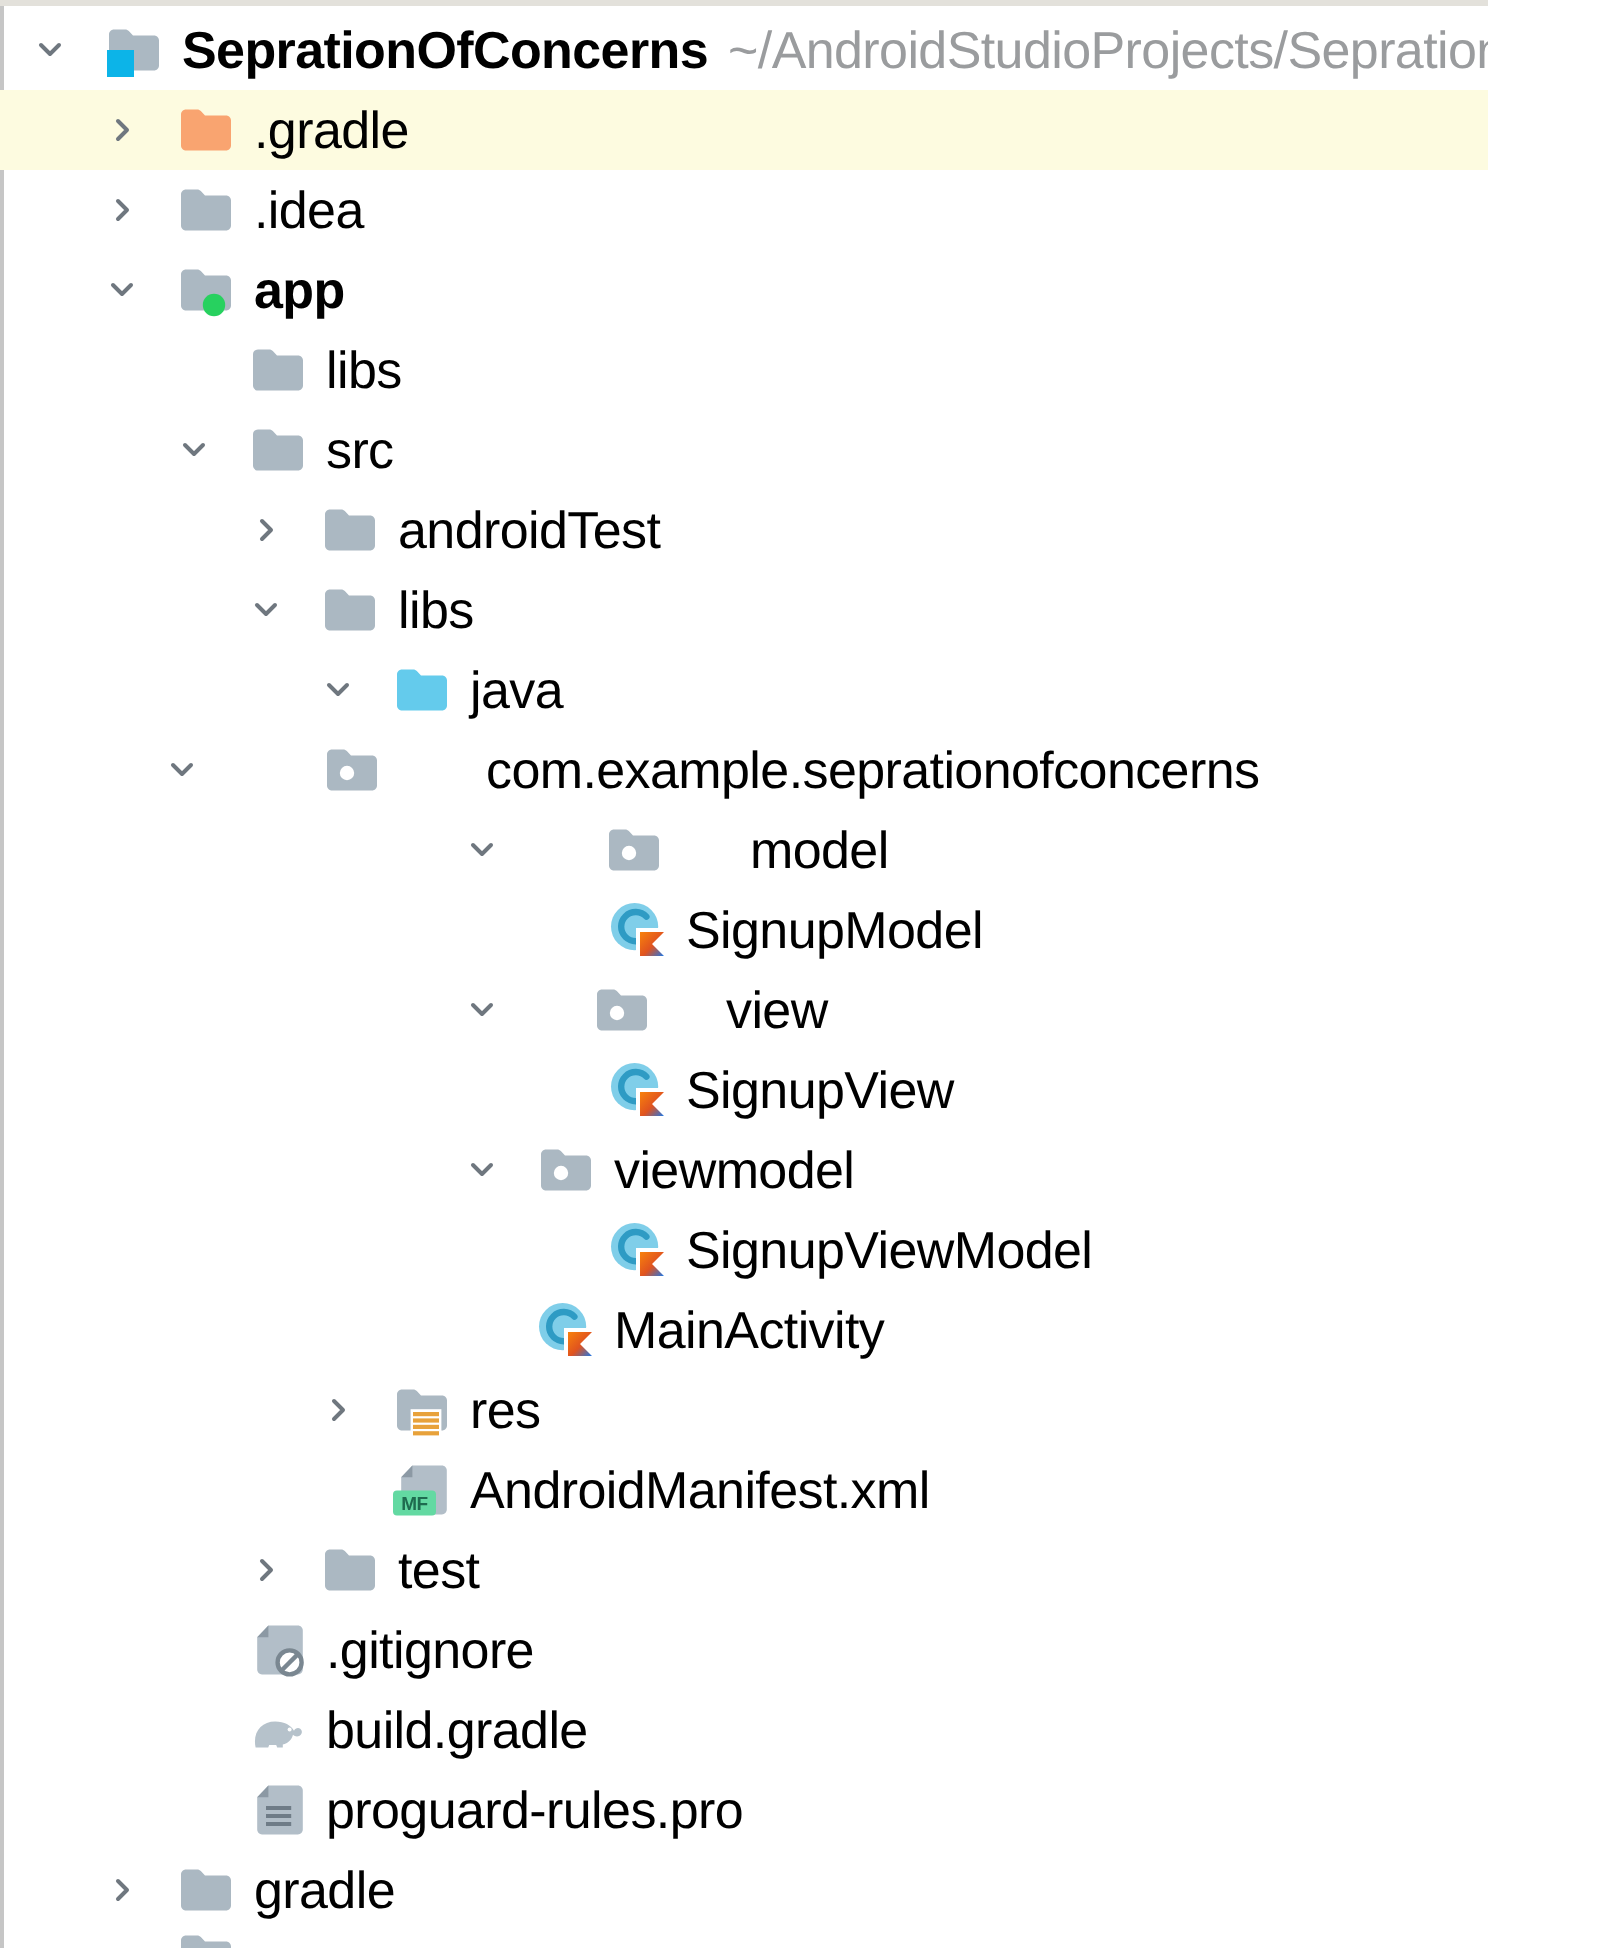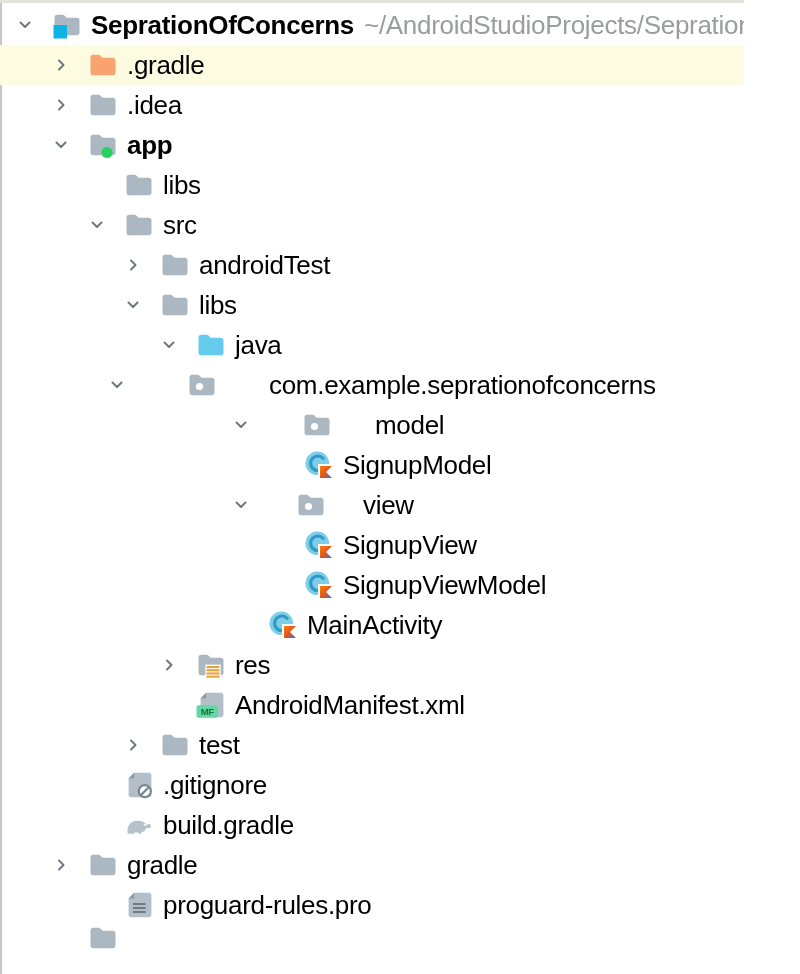--- a/index.html
+++ b/index.html
@@ -143,21 +143,21 @@
             <path d="M3.5 5.5 L8 10 L12.5 5.5" fill="none" stroke="#6F777F" stroke-width="2" stroke-linecap="round" stroke-linejoin="round"></path>
           </svg>
         </span>
         <span class="icon">
           <svg viewBox="0 0 30 30" width="30" height="30">
             <path d="M2.5 7.2C2.5 5.8 3.6 4.7 5 4.7h5.6c.7 0 1.4.3 1.8.8l2.1 2.3H25c1.4 0 2.5 1.1 2.5 2.5v12.5c0 1.4-1.1 2.5-2.5 2.5H5c-1.4 0-2.5-1.1-2.5-2.5V7.2z" fill="#64CBEC"></path>
           </svg>
         </span>
         <span class="label">java</span>
       </div>
-      <div class="row" style="padding-left: 105px; gap: 43px;">
+      <div class="row" style="padding-left: 79px; gap: 43px;">
         <span class="chevron">
           <svg width="16" height="16" viewBox="0 0 16 16">
             <path d="M3.5 5.5 L8 10 L12.5 5.5" fill="none" stroke="#6F777F" stroke-width="2" stroke-linecap="round" stroke-linejoin="round"></path>
           </svg>
         </span>
         <span class="icon">
           <svg viewBox="0 0 30 30" width="30" height="30">
             <path d="M2.5 7.2C2.5 5.8 3.6 4.7 5 4.7h5.6c.7 0 1.4.3 1.8.8l2.1 2.3H25c1.4 0 2.5 1.1 2.5 2.5v12.5c0 1.4-1.1 2.5-2.5 2.5H5c-1.4 0-2.5-1.1-2.5-2.5V7.2z" fill="#ABB8C2"></path>
             <circle cx="12.5" cy="16.5" r="3.6" fill="#FFFFFF"></circle>
           </svg>
@@ -223,20 +223,34 @@
               </linearGradient>
             </defs>
             <circle cx="13.3" cy="13.3" r="11.8" fill="#7FCEE9"></circle>
             <path d="M19.2 8.3 A7.3 7.3 0 1 0 19.2 18.3" fill="none" stroke="#2E9BC4" stroke-width="3.2" stroke-linecap="round"></path>
             <rect x="14" y="14" width="15" height="15" fill="#fff"></rect>
             <polygon points="16,16 28,16 22,22 28,28 16,28" fill="url(#kg13)"></polygon>
           </svg>
         </span>
         <span class="label">SignupView</span>
       </div>
+      <div class="row" style="padding-left: 229px;">
+        <span class="chevron">
+          <svg width="16" height="16" viewBox="0 0 16 16">
+            <path d="M3.5 5.5 L8 10 L12.5 5.5" fill="none" stroke="#6F777F" stroke-width="2" stroke-linecap="round" stroke-linejoin="round"></path>
+          </svg>
+        </span>
+        <span class="icon">
+          <svg viewBox="0 0 30 30" width="30" height="30">
+            <path d="M2.5 7.2C2.5 5.8 3.6 4.7 5 4.7h5.6c.7 0 1.4.3 1.8.8l2.1 2.3H25c1.4 0 2.5 1.1 2.5 2.5v12.5c0 1.4-1.1 2.5-2.5 2.5H5c-1.4 0-2.5-1.1-2.5-2.5V7.2z" fill="#ABB8C2"></path>
+            <circle cx="12.5" cy="16.5" r="3.6" fill="#FFFFFF"></circle>
+          </svg>
+        </span>
+        <span class="label">viewmodel</span>
+      </div>
       <div class="row" style="padding-left: 265px;">
         <span class="chevron"></span>
         <span class="icon">
           <svg viewBox="0 0 30 30" width="30" height="30">
             <defs>
               <linearGradient id="kg15" x1="16" y1="16" x2="28" y2="28" gradientUnits="userSpaceOnUse">
                 <stop offset="0" stop-color="#F8820C"></stop>
                 <stop offset="0.55" stop-color="#E0531F"></stop>
                 <stop offset="1" stop-color="#1E78E8"></stop>
               </linearGradient>
@@ -326,46 +340,46 @@
       <div class="row" style="padding-left: 85px;">
         <span class="chevron"></span>
         <span class="icon">
           <svg viewBox="0 0 30 30" width="30" height="30">
             <path d="M3.8 23.8 C2.2 16.2 6.6 10.8 13.6 10.8 C18.2 10.8 21.5 12.7 23 15.4 C23.6 14.1 25.1 13.6 26.1 14.4 C27.3 15.3 27.2 17.1 25.8 17.9 C24.7 18.5 23.4 18.3 22.5 17.4 C21.9 19.9 20 21.7 17.4 22.3 L17.4 23.8 L14.6 23.8 L14.1 22.5 L10.6 22.5 L10.1 23.8 Z" fill="#B6C2CB"></path>
             <circle cx="20.8" cy="14.8" r="1" fill="#fff"></circle>
           </svg>
         </span>
         <span class="label">build.gradle</span>
       </div>
-      <div class="row" style="padding-left: 49px;">
-        <span class="chevron">
-          <svg width="16" height="16" viewBox="0 0 16 16">
-            <path d="M6 3.5 L10.5 8 L6 12.5" fill="none" stroke="#6F777F" stroke-width="2" stroke-linecap="round" stroke-linejoin="round"></path>
-          </svg>
-        </span>
-        <span class="icon">
-          <svg viewBox="0 0 30 30" width="30" height="30">
-            <path d="M2.5 7.2C2.5 5.8 3.6 4.7 5 4.7h5.6c.7 0 1.4.3 1.8.8l2.1 2.3H25c1.4 0 2.5 1.1 2.5 2.5v12.5c0 1.4-1.1 2.5-2.5 2.5H5c-1.4 0-2.5-1.1-2.5-2.5V7.2z" fill="#ABB8C2"></path>
-          </svg>
-        </span>
-        <span class="label">gradle</span>
-      </div>
       <div class="row" style="padding-left: 85px;">
         <span class="chevron"></span>
         <span class="icon">
           <svg viewBox="0 0 30 30" width="30" height="30">
             <path d="M10.2 2.8H25c1.3 0 2.4 1.1 2.4 2.4v19.6c0 1.3-1.1 2.4-2.4 2.4H7c-1.3 0-2.4-1.1-2.4-2.4V8.6l5.6-5.8z" fill="#B2BEC8"></path>
             <path d="M10.2 2.8v5.8H4.6l5.6-5.8z" fill="#8C99A4"></path>
             <rect x="9" y="13" width="12.6" height="2" fill="#6F7C87"></rect>
             <rect x="9" y="17" width="12.6" height="2" fill="#6F7C87"></rect>
             <rect x="9" y="21" width="12.6" height="2" fill="#6F7C87"></rect>
           </svg>
         </span>
         <span class="label">proguard-rules.pro</span>
       </div>
+      <div class="row" style="padding-left: 49px;">
+        <span class="chevron">
+          <svg width="16" height="16" viewBox="0 0 16 16">
+            <path d="M6 3.5 L10.5 8 L6 12.5" fill="none" stroke="#6F777F" stroke-width="2" stroke-linecap="round" stroke-linejoin="round"></path>
+          </svg>
+        </span>
+        <span class="icon">
+          <svg viewBox="0 0 30 30" width="30" height="30">
+            <path d="M2.5 7.2C2.5 5.8 3.6 4.7 5 4.7h5.6c.7 0 1.4.3 1.8.8l2.1 2.3H25c1.4 0 2.5 1.1 2.5 2.5v12.5c0 1.4-1.1 2.5-2.5 2.5H5c-1.4 0-2.5-1.1-2.5-2.5V7.2z" fill="#ABB8C2"></path>
+          </svg>
+        </span>
+        <span class="label">gradle</span>
+      </div>
       <div class="row partial" style="padding-left: 49px;">
         <span class="chevron"></span>
         <span class="icon">
           <svg viewBox="0 0 30 30" width="30" height="30">
             <path d="M2.5 7.2C2.5 5.8 3.6 4.7 5 4.7h5.6c.7 0 1.4.3 1.8.8l2.1 2.3H25c1.4 0 2.5 1.1 2.5 2.5v12.5c0 1.4-1.1 2.5-2.5 2.5H5c-1.4 0-2.5-1.1-2.5-2.5V7.2z" fill="#ABB8C2"></path>
           </svg>
         </span>
         <span class="label"></span>
       </div>
     </div>

